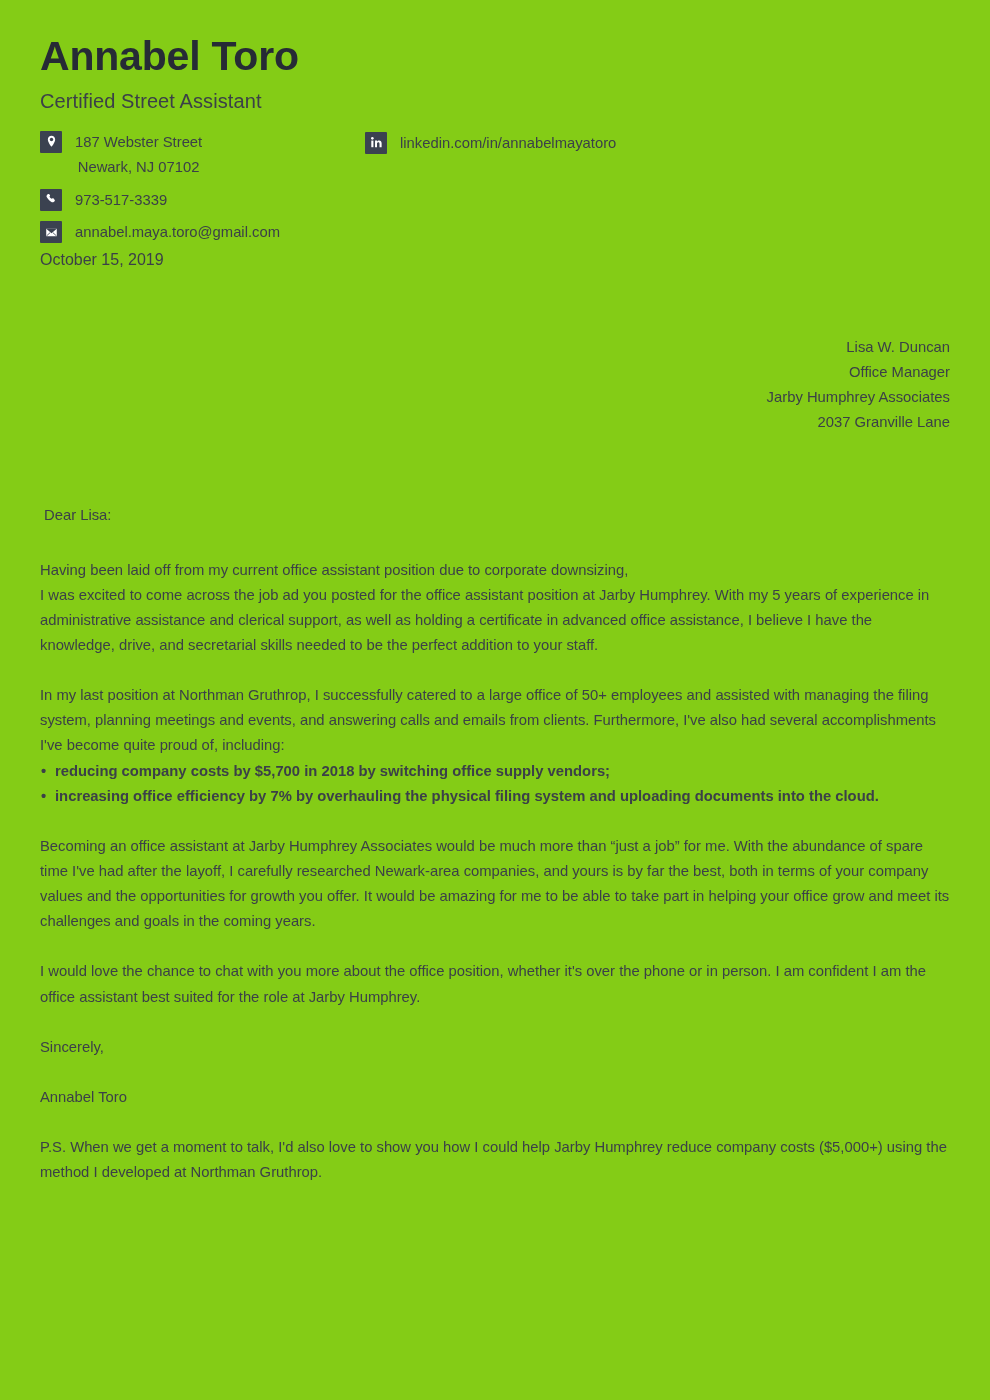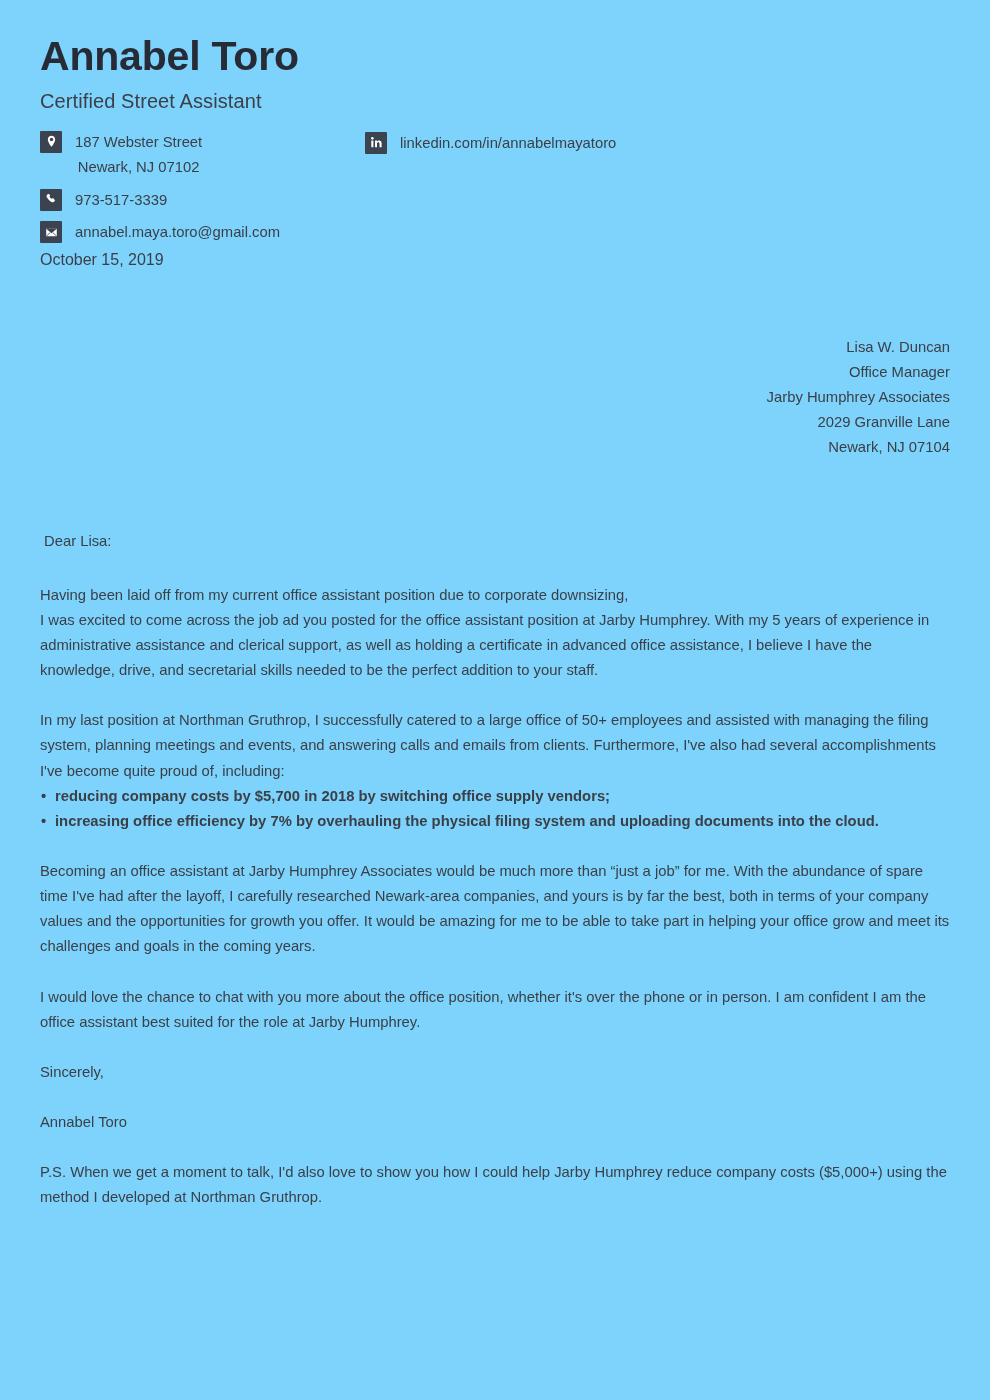--- a/index.html
+++ b/index.html
@@ -13,21 +13,21 @@
     font-family: "Liberation Sans", sans-serif;
     color: #3b4048;
     -webkit-font-smoothing: antialiased;
     overflow: hidden;
   }
 
   .page {
     position: relative;
     width: 990px;
     height: 1400px;
-    background: #7dd3fc;
+    background: #84cc16;
     box-sizing: border-box;
     padding: 0 40px;
   }
 
   
   .header {
     padding-top: 34px;
   }
   .name {
     font-size: 41px;
@@ -208,22 +208,21 @@
     </div>
 
   </div>
 
   <div class="date">October 15, 2019</div>
 
   <div class="recipient">
     <div>Lisa W. Duncan</div>
     <div>Office Manager</div>
     <div>Jarby Humphrey Associates</div>
-    <div>2029 Granville Lane</div>
-    <div>Newark, NJ 07104</div>
+    <div>2037 Granville Lane</div>
   </div>
 
   <div class="letter">
 
     <p class="salutation">Dear Lisa:</p>
 
     <p class="para">Having been laid off from my current office assistant position due to corporate downsizing,</p>
     <p class="para tight">I was excited to come across the job ad you posted for the office assistant position at Jarby Humphrey. With my 5 years of experience in administrative assistance and clerical support, as well as holding a certificate in advanced office assistance, I believe I have the knowledge, drive, and secretarial skills needed to be the perfect addition to your staff.</p>
 
     <p class="para">In my last position at Northman Gruthrop, I successfully catered to a large office of 50+ employees and assisted with managing the filing system, planning meetings and events, and answering calls and emails from clients. Furthermore, I've also had several accomplishments I've become quite proud of, including:</p>

